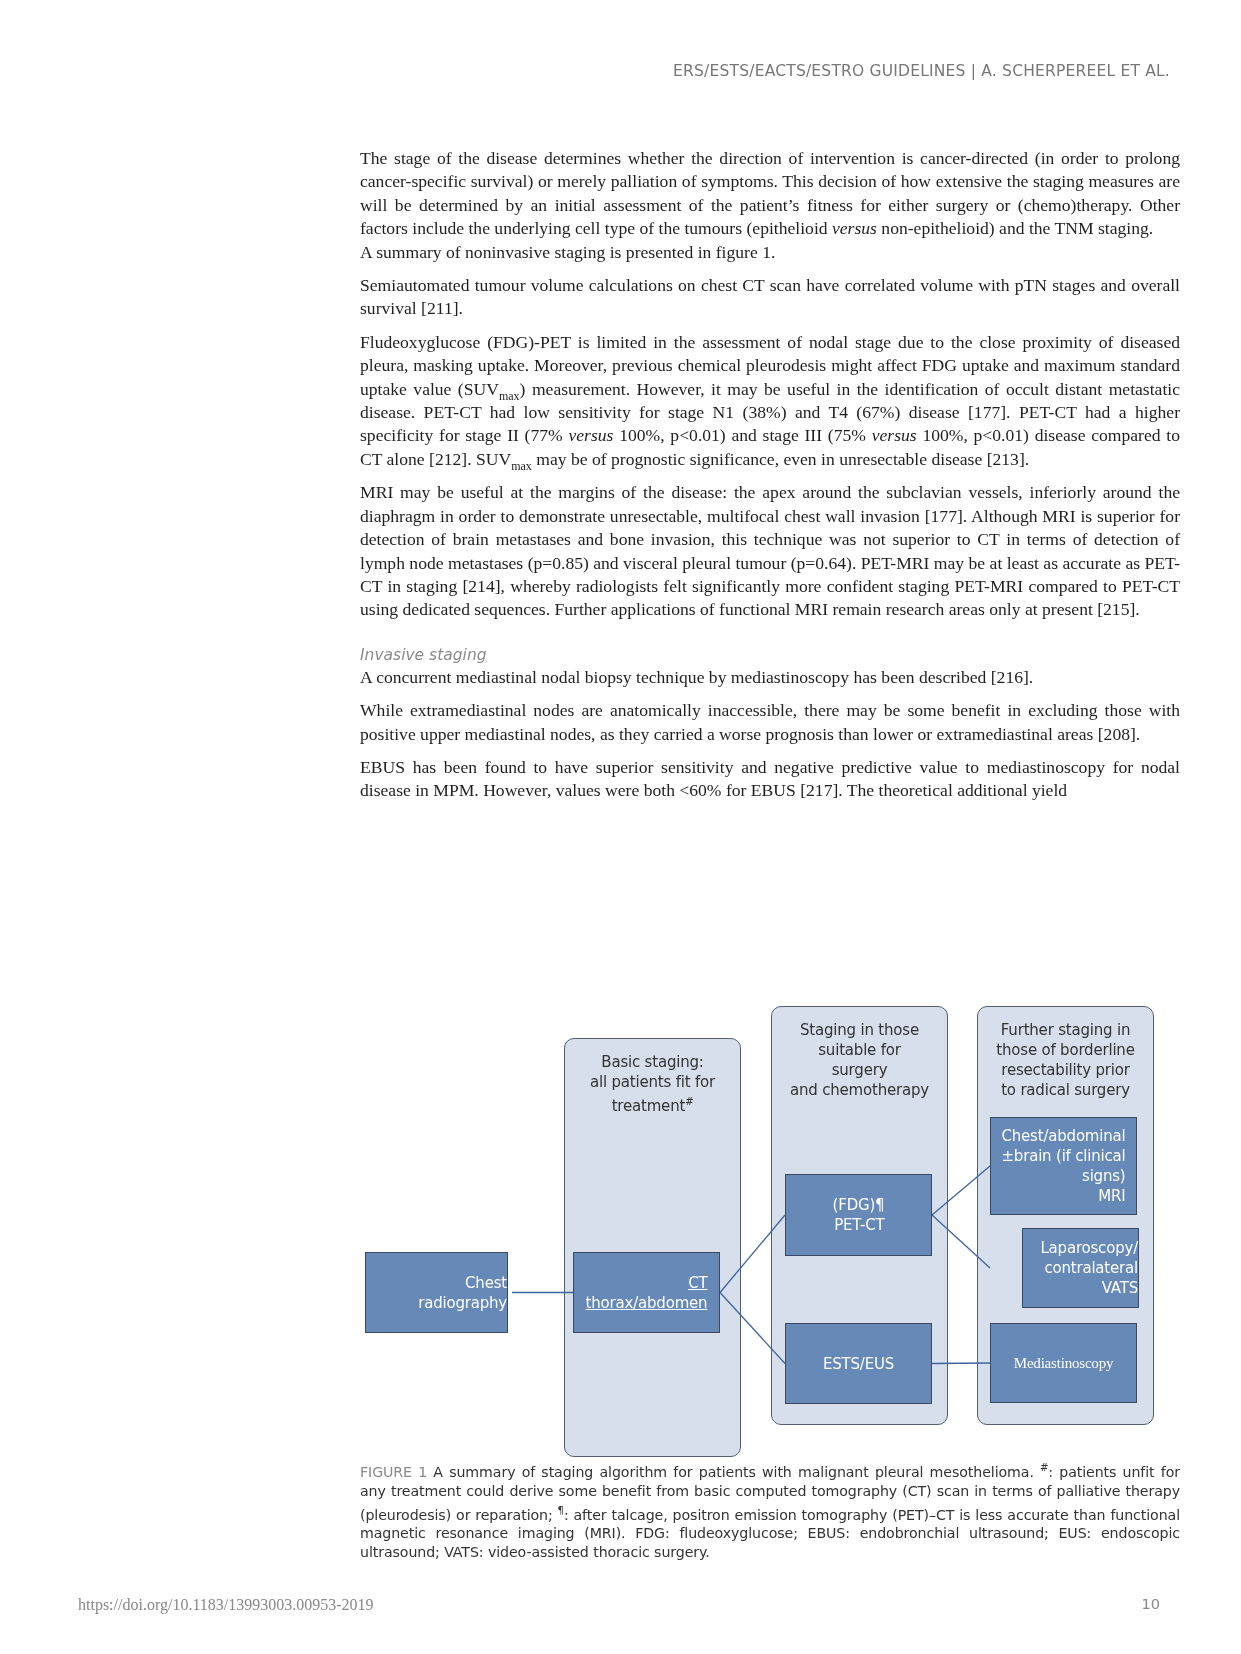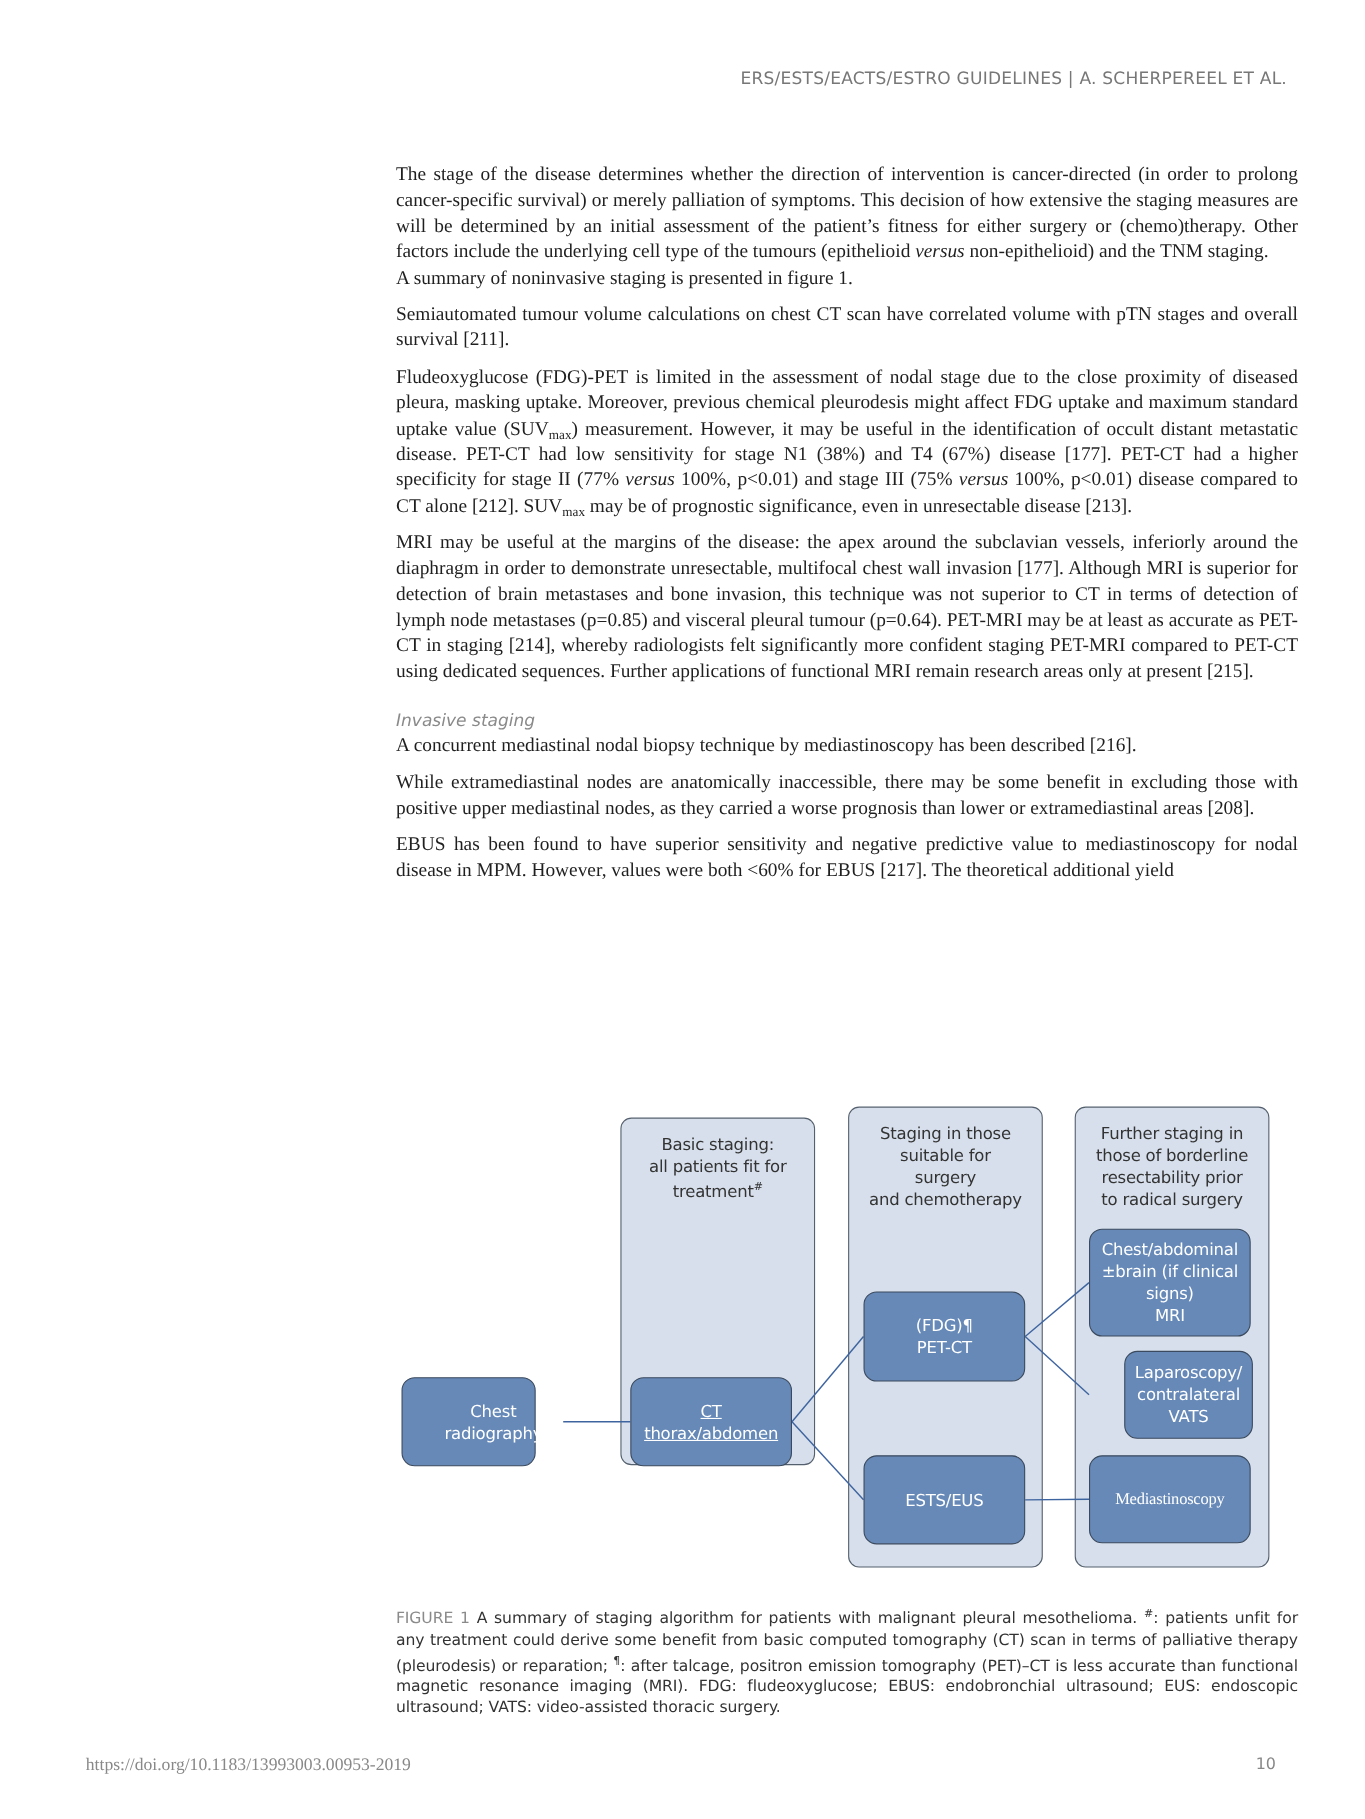--- a/index.html
+++ b/index.html
@@ -30,23 +30,23 @@
     position: absolute; background: #d6dfeb; border: 1.3px solid #55606e; border-radius: 10px;
     box-sizing: border-box;
   }
   .col-title {
     position: absolute; left: 0; right: 0; top: 13px; text-align: center;
     font-family: "DejaVu Sans", sans-serif; font-size: 15px; line-height: 20px; color: #333;
     white-space: pre-line; letter-spacing: -0.2px;
   }
   .col-title sup { font-size: 10px; }
   .node {
-    position: absolute; background: #6689b8; border: 1.3px solid #3b4a5e; border-radius: 12px;
+    position: absolute; background: #6689b8; border: 1.3px solid #3b4a5e; border-radius: 0;
     box-sizing: border-box; display: flex; align-items: center; justify-content: center;
-    text-align: center; color: #ffffff;
+    text-align: right; color: #ffffff;
     font-family: "DejaVu Sans", sans-serif; font-size: 15px; line-height: 20px;
     white-space: pre-line; letter-spacing: -0.2px;
   }
   svg.connectors { position: absolute; left: 0; top: 0; }
   .caption {
     position: absolute; left: 360px; top: 1458px; width: 820px;
     font-family: "DejaVu Sans", sans-serif; font-size: 14.2px; line-height: 19px;
     color: #333; text-align: justify; letter-spacing: -0.1px;
   }
   .caption .fig-label { color: #8a8a8a; }
@@ -71,21 +71,21 @@
     <p class="para"><span>Semiautomated tumour volume calculations on chest CT scan have correlated volume with pTN stages and overall survival [211].</span></p>
     <p class="para"><span>Fludeoxyglucose (FDG)-PET is limited in the assessment of nodal stage due to the close proximity of diseased pleura, masking uptake. Moreover, previous chemical pleurodesis might affect FDG uptake and maximum standard uptake value (SUV</span><sub>max</sub><span>) measurement. However, it may be useful in the identification of occult distant metastatic disease. PET-CT had low sensitivity for stage N1 (38%) and T4 (67%) disease [177]. PET-CT had a higher specificity for stage II (77% </span><i>versus</i><span> 100%, p&lt;0.01) and stage III (75% </span><i>versus</i><span> 100%, p&lt;0.01) disease compared to CT alone [212]. SUV</span><sub>max</sub><span> may be of prognostic significance, even in unresectable disease [213].</span></p>
     <p class="para last"><span>MRI may be useful at the margins of the disease: the apex around the subclavian vessels, inferiorly around the diaphragm in order to demonstrate unresectable, multifocal chest wall invasion [177]. Although MRI is superior for detection of brain metastases and bone invasion, this technique was not superior to CT in terms of detection of lymph node metastases (p=0.85) and visceral pleural tumour (p=0.64). PET-MRI may be at least as accurate as PET-CT in staging [214], whereby radiologists felt significantly more confident staging PET-MRI compared to PET-CT using dedicated sequences. Further applications of functional MRI remain research areas only at present [215].</span></p>
     <p class="sec-head gap">Invasive staging</p>
     <p class="para"><span>A concurrent mediastinal nodal biopsy technique by mediastinoscopy has been described [216].</span></p>
     <p class="para"><span>While extramediastinal nodes are anatomically inaccessible, there may be some benefit in excluding those with positive upper mediastinal nodes, as they carried a worse prognosis than lower or extramediastinal areas [208].</span></p>
     <p class="para last"><span>EBUS has been found to have superior sensitivity and negative predictive value to mediastinoscopy for nodal disease in MPM. However, values were both &lt;60% for EBUS [217]. The theoretical additional yield</span></p>
   </div>
 
 <div class="figure">
-  <div class="col-panel" style="left:564px; top:1016px; width:177px; height:316px;">
+  <div class="col-panel" style="left:564px; top:1038px; width:177px; height:419px;">
     <div class="col-title"><span>Basic staging:
 all patients fit for
 treatment</span><sup>#</sup></div>
   </div>
   <div class="col-panel" style="left:771px; top:1006px; width:177px; height:419px;">
     <div class="col-title"><span>Staging in those
 suitable for
 surgery
 and chemotherapy</span></div>
   </div>
@@ -98,21 +98,21 @@
 
   <svg class="connectors" width="1241" height="1654" id="connectors">
       <line x1="512" y1="1292.5" x2="573" y2="1292.5" stroke="#3e64a0" stroke-width="1.3"></line>
       <line x1="720" y1="1292.5" x2="785" y2="1215" stroke="#3e64a0" stroke-width="1.3"></line>
       <line x1="720" y1="1292.5" x2="785" y2="1363.5" stroke="#3e64a0" stroke-width="1.3"></line>
       <line x1="932" y1="1215" x2="990" y2="1166" stroke="#3e64a0" stroke-width="1.3"></line>
       <line x1="932" y1="1215" x2="990" y2="1268" stroke="#3e64a0" stroke-width="1.3"></line>
       <line x1="932" y1="1363.5" x2="990" y2="1363" stroke="#3e64a0" stroke-width="1.3"></line>
     </svg>
 
-  <div class="node" id="node-chest_radiography" style="left:365px; top:1252px; width:122px; height:81px;padding-left:45px;">Chest radiography</div>
+  <div class="node" id="node-chest_radiography" style="left:365px; top:1252px; width:143px; height:81px;padding-left:45px;">Chest radiography</div>
   <div class="node" id="node-ct" style="left:573px; top:1252px; width:147px; height:81px;text-decoration:underline;">CT
 thorax/abdomen</div>
   <div class="node" id="node-pet_ct" style="left:785px; top:1174px; width:147px; height:82px;">(FDG)¶
 PET-CT</div>
   <div class="node" id="node-ebus" style="left:785px; top:1323px; width:147px; height:81px;">ESTS/EUS</div>
   <div class="node" id="node-mri" style="left:990px; top:1117px; width:147px; height:98px;">Chest/abdominal
 ±brain (if clinical
 signs)
 MRI</div>
   <div class="node" id="node-laparoscopy" style="left:990px; top:1228px; width:117px; height:80px;margin-left:32px;">Laparoscopy/

